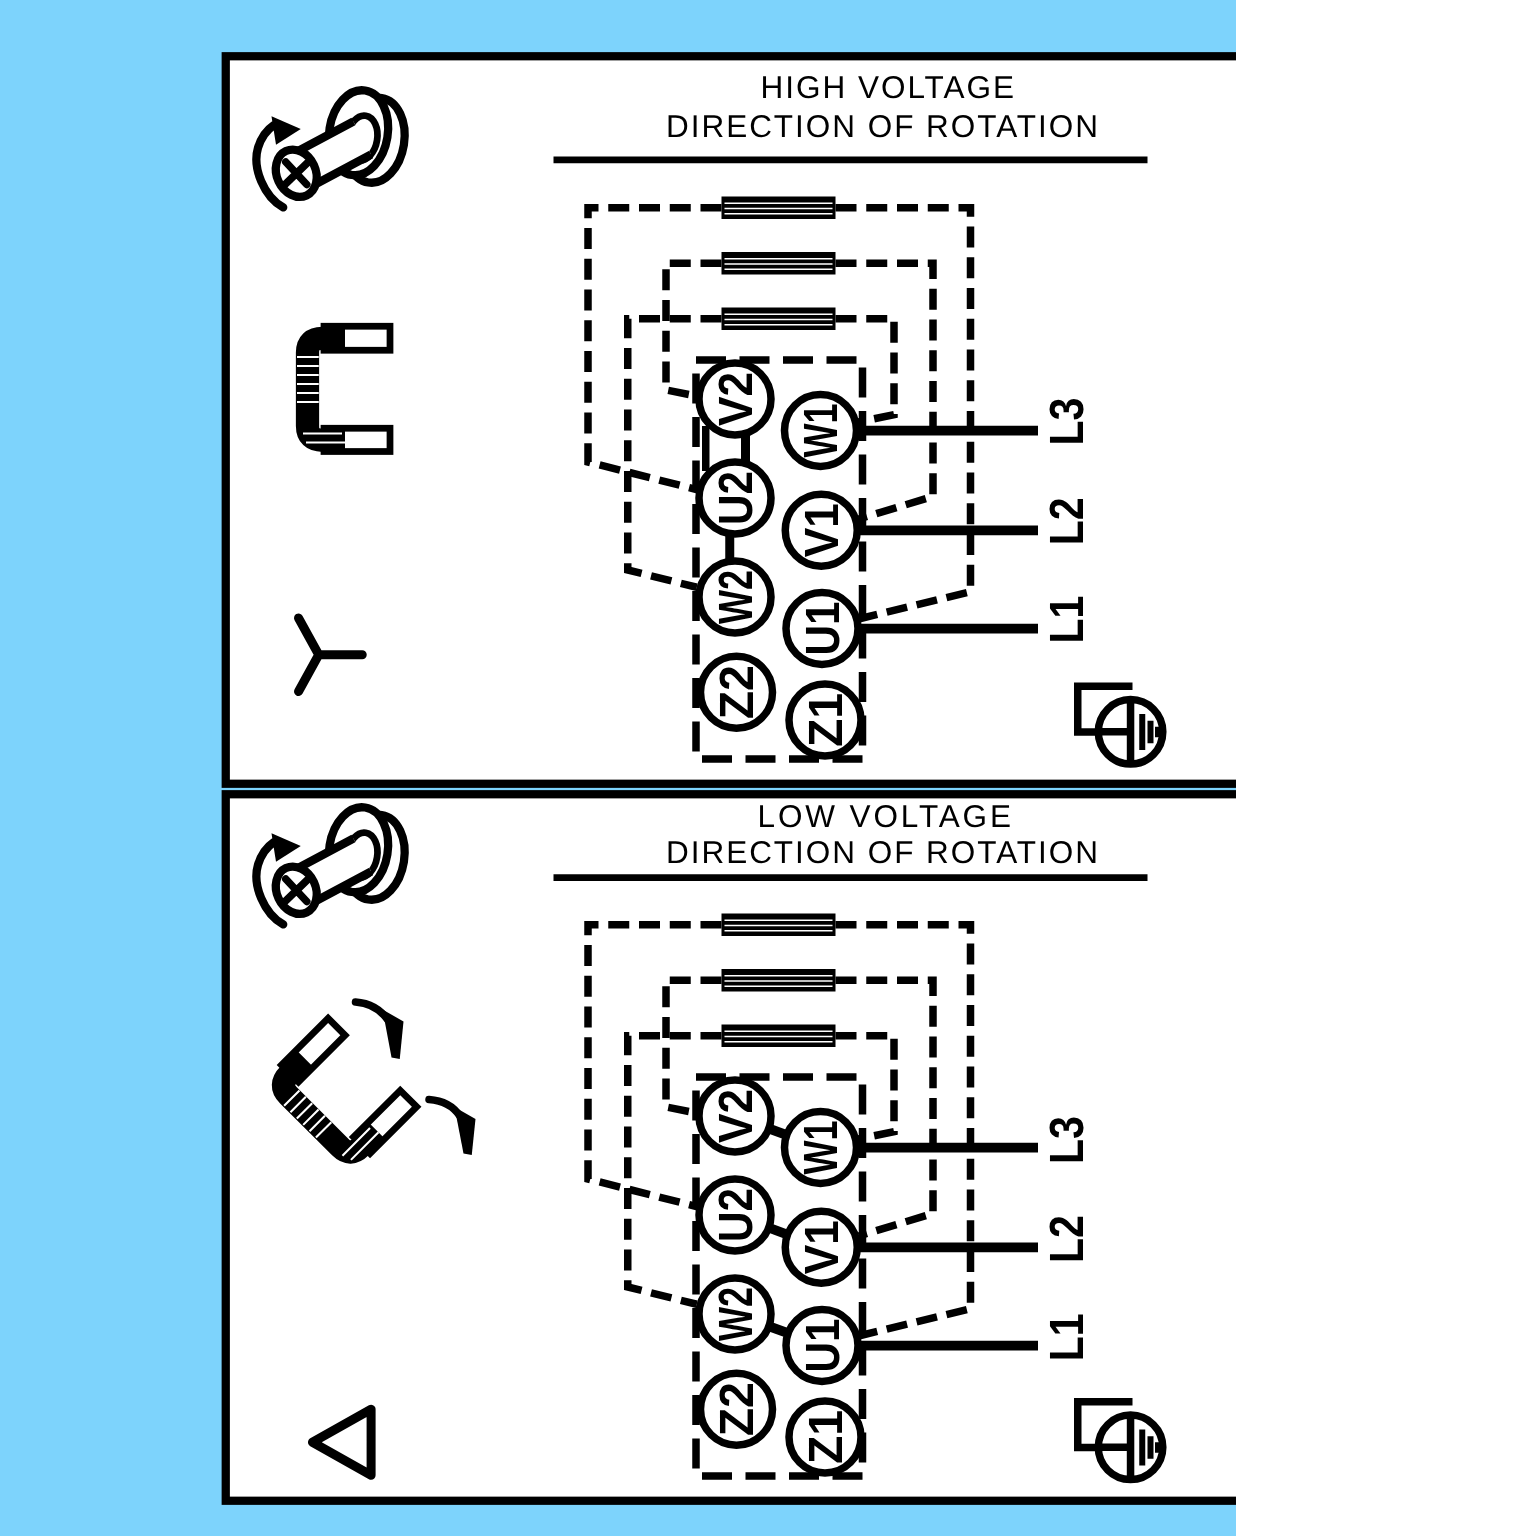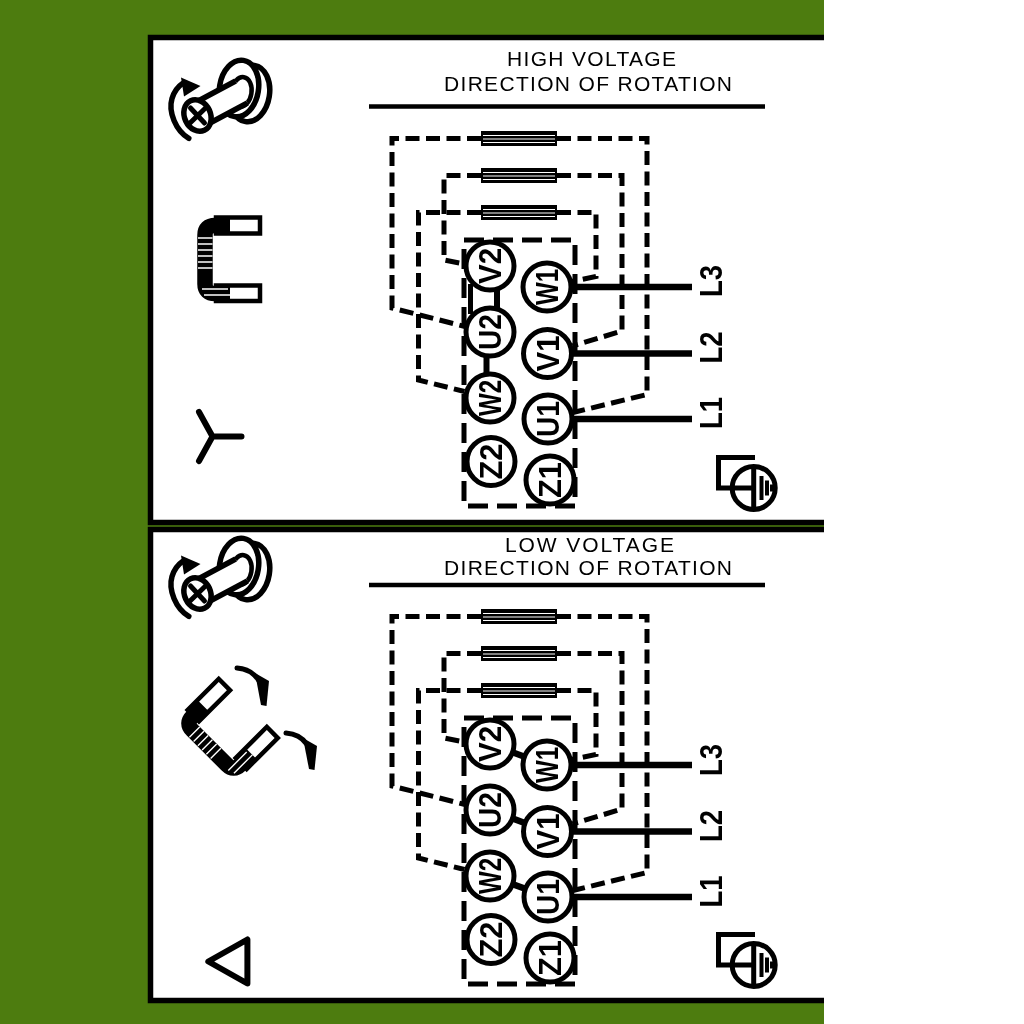--- a/index.html
+++ b/index.html
@@ -1,16 +1,16 @@
 <!DOCTYPE html>
 <html><head>
 <meta charset="utf-8">
 <style>
   html,body{margin:0;padding:0;background:#ffffff;}
-  #stage{width:824px;height:1024px;position:relative;background:#4d7c0f;overflow:hidden;}
+  #stage{width:824px;height:1024px;position:relative;background:#7dd3fc;overflow:hidden;}
   svg{display:block;}
   text{font-family:"Liberation Sans","DejaVu Sans",sans-serif;fill:#000000;}
   .title-text{font-size:21px;letter-spacing:1px;}
   .term-label{font-size:32px;font-weight:bold;}
   .line-label{font-size:32px;font-weight:bold;}
   .fig-num{font-size:21px;}
   .wire{stroke:#000000;stroke-width:5;fill:none;stroke-dasharray:14 6.5;}
   .boxdash{stroke:#000000;stroke-width:5;fill:none;stroke-dasharray:20 9;}
   .solid{stroke:#000000;fill:none;}
 </style>

